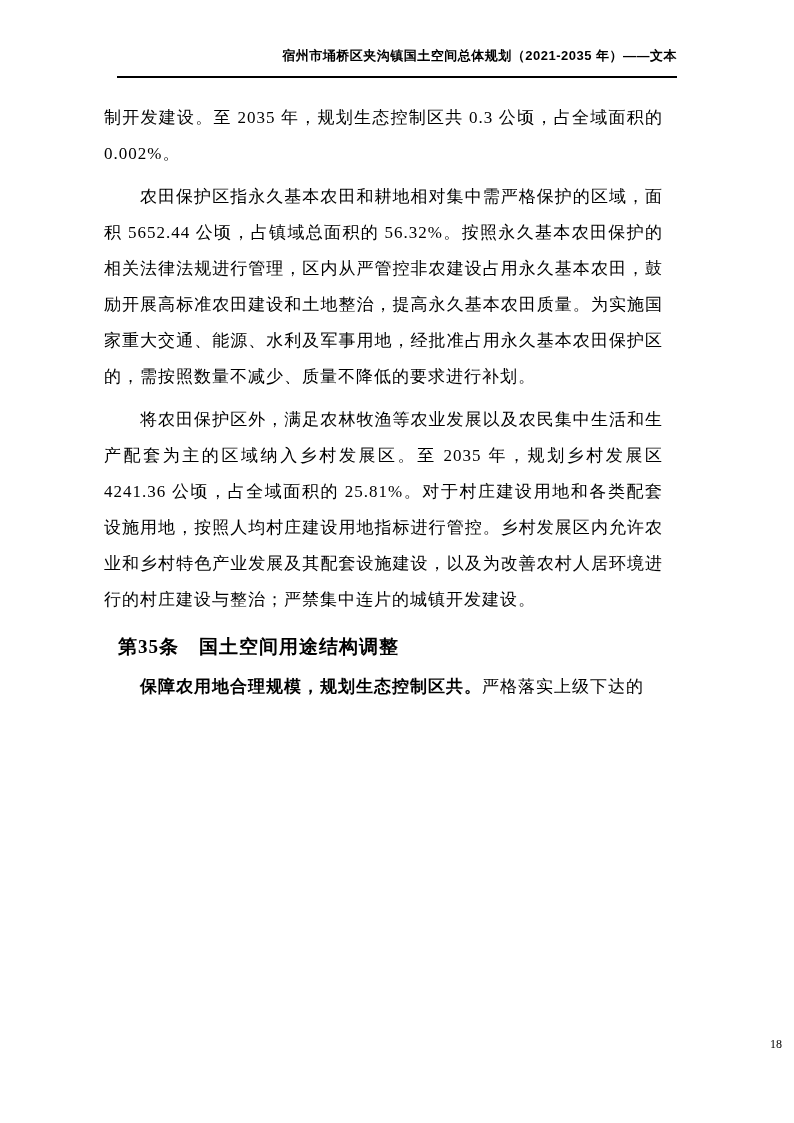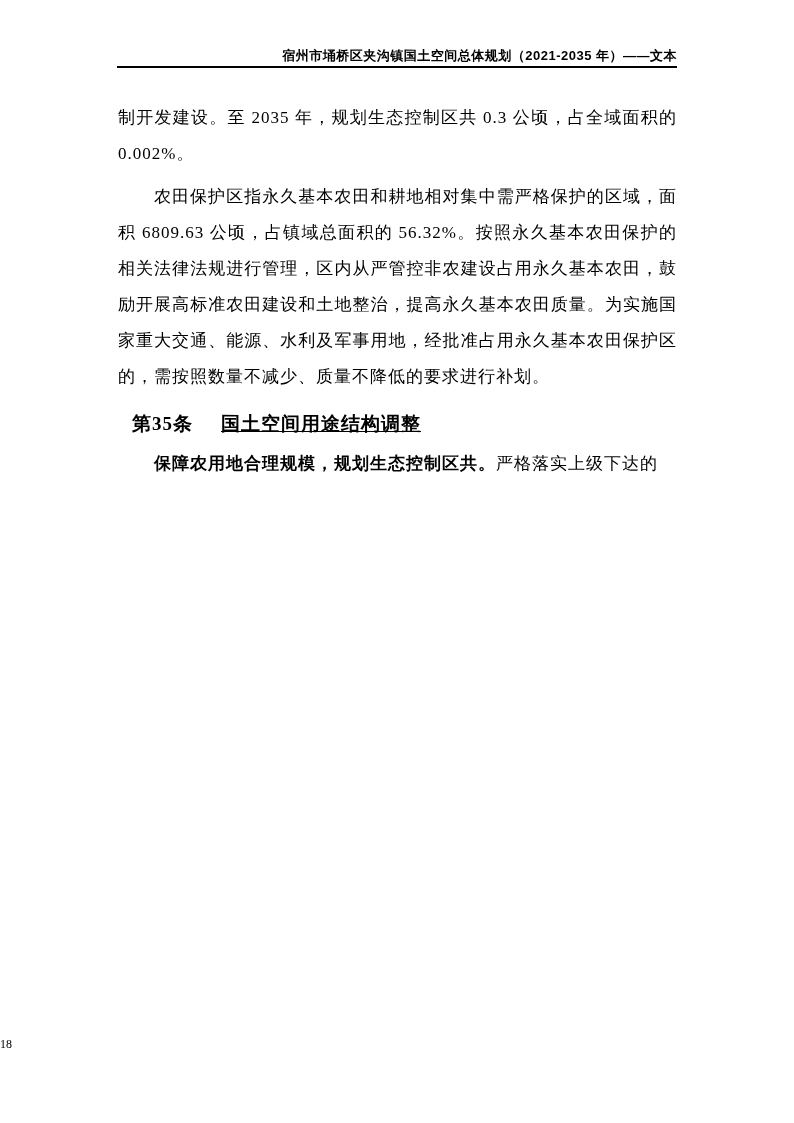--- a/index.html
+++ b/index.html
@@ -15,34 +15,34 @@
     overflow: hidden;
     color: #000000;
     font-family: "Liberation Serif", "DejaVu Serif", serif;
   }
   .page-header {
     position: absolute;
     left: 117px;
     top: 46px;
     width: 560px;
     border-bottom: 2px solid #000000;
-    padding-bottom: 0;
+    padding-bottom: 10px;
   }
   .header-title {
     text-align: right;
     font-size: 13px;
     font-weight: 600;
     line-height: 20px;
     letter-spacing: 0.5px;
     font-family: "Liberation Sans", "DejaVu Sans", sans-serif;
     white-space: nowrap;
   }
   .document-content {
     position: absolute;
-    left: 118px;
+    left: 104px;
     top: 100px;
     width: 559px;
     font-size: 17px;
     line-height: 36px;
     text-align: justify;
   }
   .body-para {
     margin: 0 0 7px 0;
     letter-spacing: 1px;
   }
@@ -55,49 +55,49 @@
   .article-heading {
     font-size: 19px;
     font-weight: 700;
     line-height: 40px;
     margin: 9px 0 2px 0;
     padding-left: 14px;
     letter-spacing: 1px;
     text-align: left;
   }
   .article-heading .article-title {
-    margin-left: 28px;
-    text-decoration: underline;
+    margin-left: 20px;
   }
   .page-footer {
     position: absolute;
     left: 0;
     top: 1034px;
     width: 782px;
-    text-align: left;
+    text-align: right;
   }
   .page-number {
     font-size: 12px;
     line-height: 16px;
     font-family: "Liberation Serif", "DejaVu Serif", serif;
   }
 </style>
 </head>
 <body>
 
 <div class="page">
 
   <header class="page-header">
     <div class="header-title">宿州市埇桥区夹沟镇国土空间总体规划（2021-2035 年）——文本</div>
   </header>
 
   <main class="document-content">
 
   <p class="body-para">制开发建设。至 2035 年，规划生态控制区共 0.3 公顷，占全域面积的 0.002%。</p>
-      <p class="body-para indent">农田保护区指永久基本农田和耕地相对集中需严格保护的区域，面积 6809.63 公顷，占镇域总面积的 56.32%。按照永久基本农田保护的相关法律法规进行管理，区内从严管控非农建设占用永久基本农田，鼓励开展高标准农田建设和土地整治，提高永久基本农田质量。为实施国家重大交通、能源、水利及军事用地，经批准占用永久基本农田保护区的，需按照数量不减少、质量不降低的要求进行补划。</p>
+      <p class="body-para indent">农田保护区指永久基本农田和耕地相对集中需严格保护的区域，面积 5652.44 公顷，占镇域总面积的 56.32%。按照永久基本农田保护的相关法律法规进行管理，区内从严管控非农建设占用永久基本农田，鼓励开展高标准农田建设和土地整治，提高永久基本农田质量。为实施国家重大交通、能源、水利及军事用地，经批准占用永久基本农田保护区的，需按照数量不减少、质量不降低的要求进行补划。</p>
+      <p class="body-para indent">将农田保护区外，满足农林牧渔等农业发展以及农民集中生活和生产配套为主的区域纳入乡村发展区。至 2035 年，规划乡村发展区 4241.36 公顷，占全域面积的 25.81%。对于村庄建设用地和各类配套设施用地，按照人均村庄建设用地指标进行管控。乡村发展区内允许农业和乡村特色产业发展及其配套设施建设，以及为改善农村人居环境进行的村庄建设与整治；严禁集中连片的城镇开发建设。</p>
       <h2 class="article-heading"><span class="article-number">第35条</span><span class="article-title">国土空间用途结构调整</span></h2>
       <p class="body-para indent"><strong>保障农用地合理规模，规划生态控制区共。</strong>严格落实上级下达的</p>
     </main>
 
   <footer class="page-footer">
     <span class="page-number">18</span>
   </footer>
 
 </div>
 

